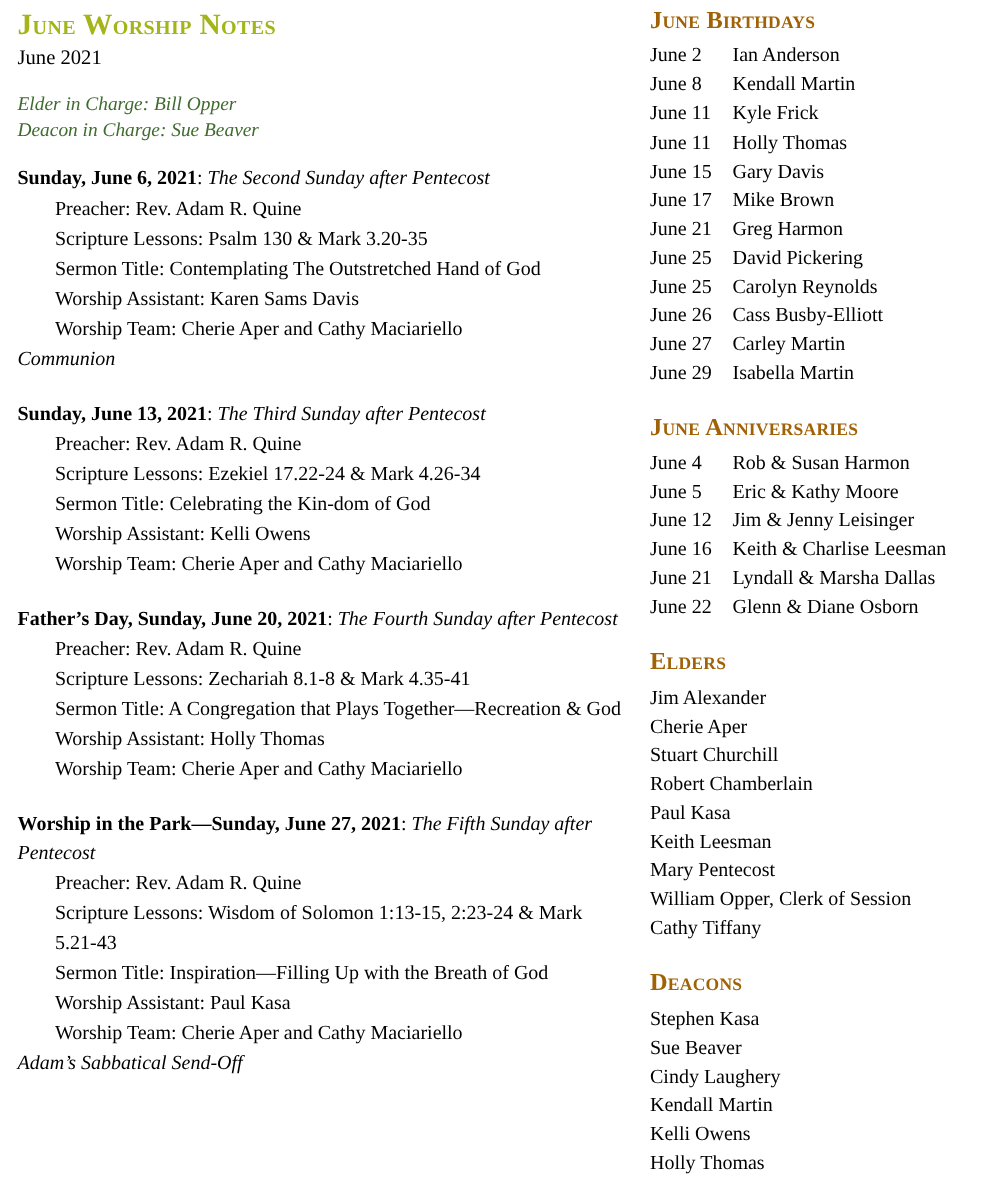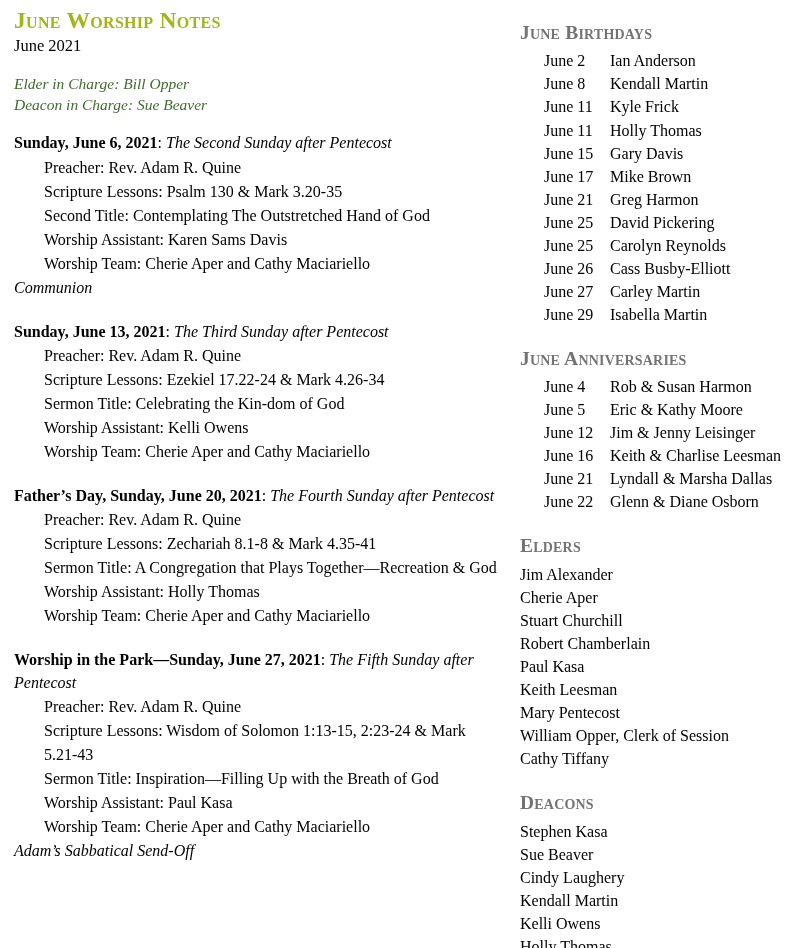--- a/index.html
+++ b/index.html
@@ -49,25 +49,25 @@
   }
   .doc-date {
     font-size: 16.5px;
     line-height: 1.2;
     margin: 0 0 18px 0;
   }
   .section-head {
     font-family: "Liberation Serif", serif;
     font-variant: small-caps;
     font-weight: bold;
-    color: #737373;
+    color: #a16207;
     font-size: 19.5px;
     letter-spacing: 0.2px;
     line-height: 1.15;
-    margin: 16px 0 5px 0;
+    margin: 0 0 5px 0;
   }
   .charge {
     color: #3f6b2f;
     font-style: italic;
     font-size: 15.5px;
     line-height: 1.35;
     margin: 0 0 16px 0;
   }
   .charge div { white-space: nowrap; }
 
@@ -103,21 +103,20 @@
   }
   .people-row {
     display: flex;
     font-size: 16px;
     line-height: 1.44;
     white-space: nowrap;
   }
   .people-row .date {
     flex: 0 0 66px;
     width: 66px;
-    margin-left: 24px;
   }
   .people-row .name {
     flex: 1 1 auto;
   }
   .simple-row {
     font-size: 16px;
     line-height: 1.44;
     white-space: nowrap;
   }
 </style>
@@ -133,21 +132,21 @@
     <div class="charge">
       <div>Elder in Charge: Bill Opper</div>
       <div>Deacon in Charge: Sue Beaver</div>
     </div>
 
     <div id="services-container">
         <div class="service">
           <div class="service-title"><span class="label">Sunday, June 6, 2021</span><span>: </span><span class="theme">The Second Sunday after Pentecost</span></div>
           <div class="service-line">Preacher: Rev. Adam R. Quine</div>
           <div class="service-line">Scripture Lessons:  Psalm 130 &amp; Mark 3.20-35</div>
-          <div class="service-line">Second Title:  Contemplating The Outstretched Hand of God</div>
+          <div class="service-line">Sermon Title:  Contemplating The Outstretched Hand of God</div>
           <div class="service-line">Worship Assistant: Karen Sams Davis</div>
           <div class="service-line">Worship Team: Cherie Aper and Cathy Maciariello</div>
           <div class="service-note">Communion</div>
         </div>
         <div class="service">
           <div class="service-title"><span class="label">Sunday, June 13, 2021</span><span>: </span><span class="theme">The Third Sunday after Pentecost</span></div>
           <div class="service-line">Preacher: Rev. Adam R. Quine</div>
           <div class="service-line">Scripture Lessons:  Ezekiel 17.22-24 &amp; Mark 4.26-34</div>
           <div class="service-line">Sermon Title:  Celebrating the Kin-dom of God</div>
           <div class="service-line">Worship Assistant: Kelli Owens</div>

